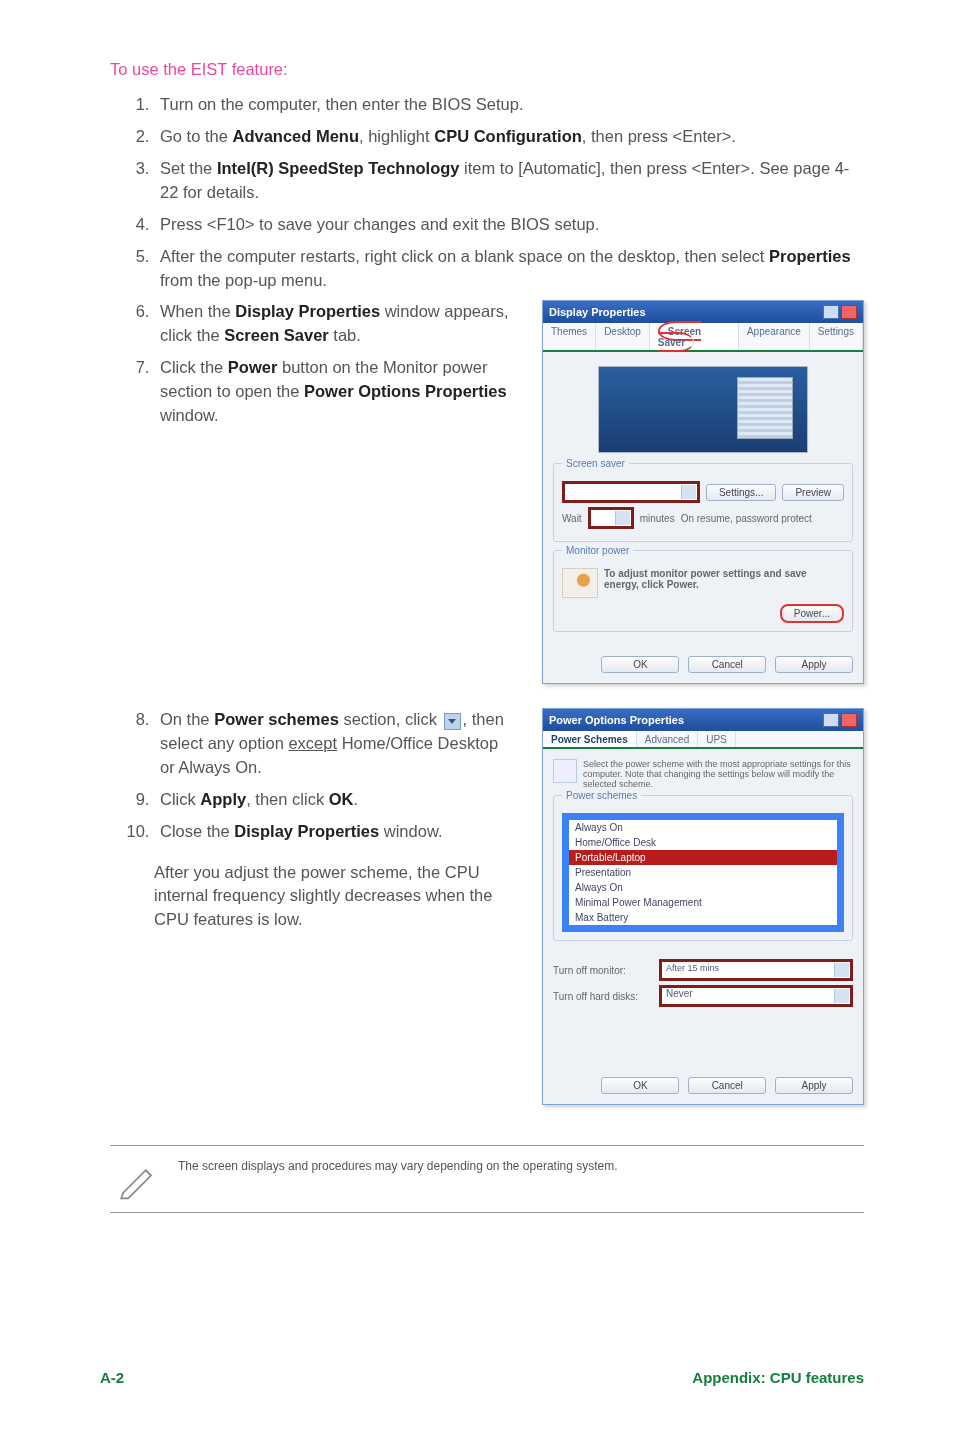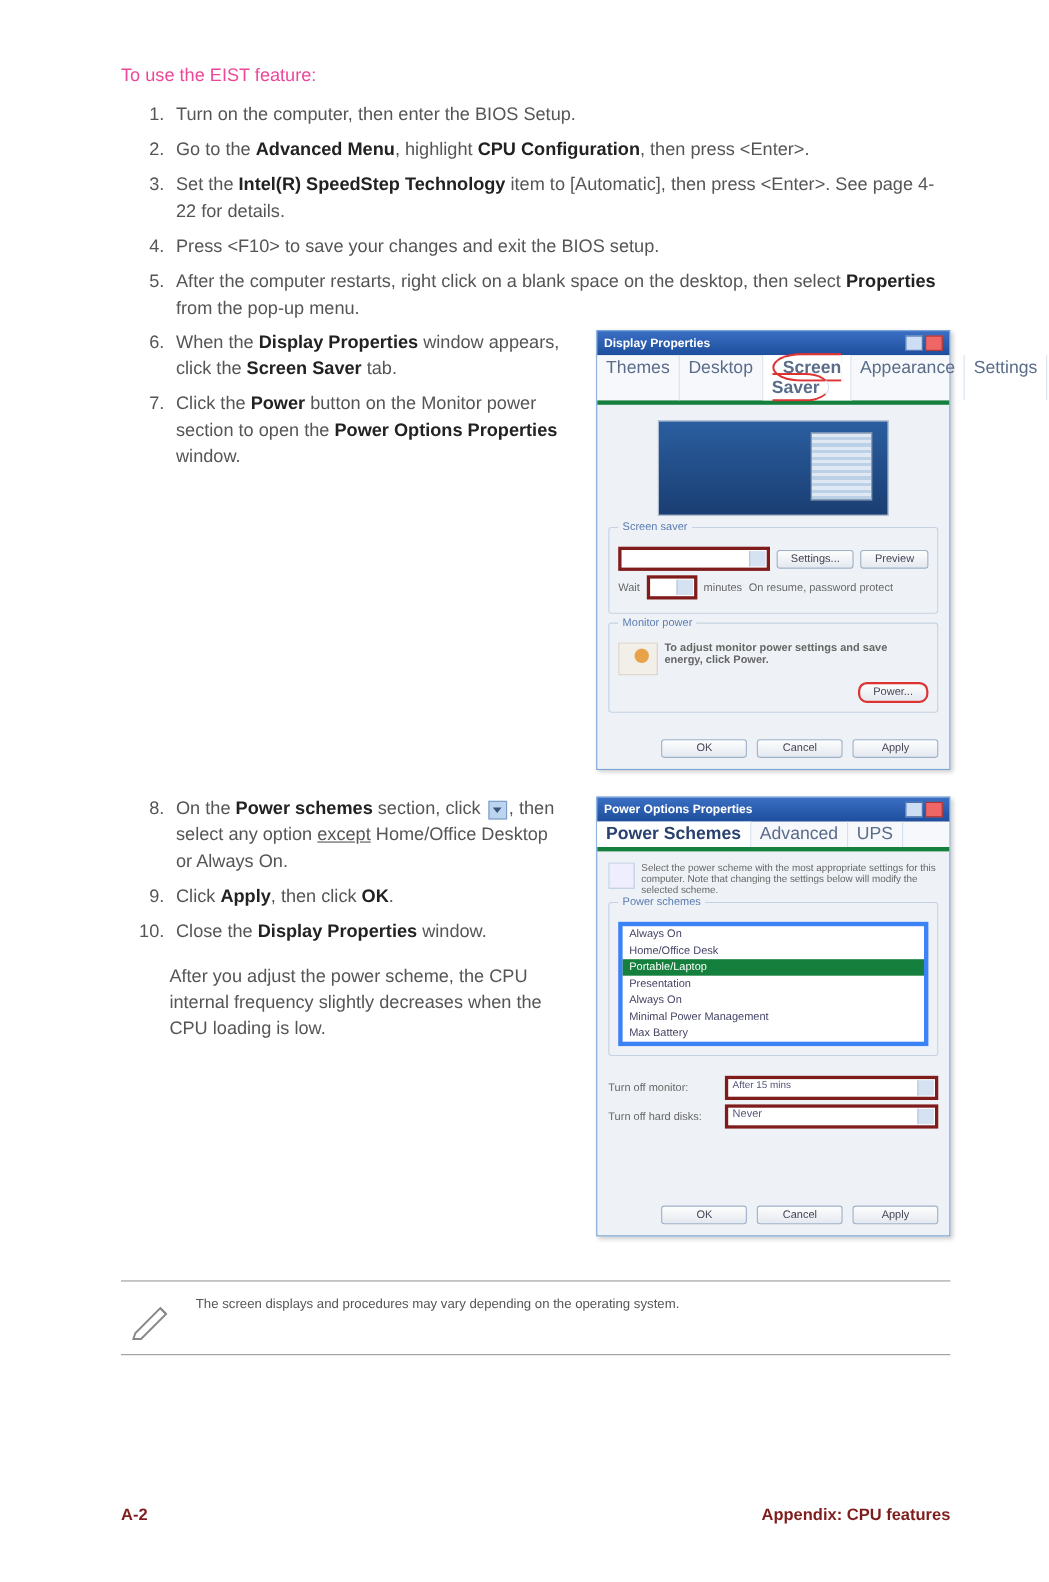--- a/index.html
+++ b/index.html
@@ -87,22 +87,22 @@
     display: flex;
     justify-content: space-between;
     align-items: center;
   }
   .winbtns { display:flex; gap:2px; }
   .winbtns span { width:14px; height:12px; background:#cdddf3; border:1px solid #4a71ad; display:inline-block;}
   .winbtns span.close { background:#e66; border-color:#a33;}
   .tabs {
     display: flex;
     background: #f6f8fb;
-    border-bottom: 4px solid #15803d;
-    font-size: 16px;
+    border-bottom: 2px solid #15803d;
+    font-size: 10px;
   }
   .tabs span {
     padding: 3px 8px 2px;
     border-right: 1px solid #d7e1ee;
     color: #5a6c8a;
   }
   .tabs span.sel {
     background:#fff;
     font-weight:bold;
     color:#2a4070;
@@ -147,40 +147,40 @@
   .btn.primary{ border:2px solid #d33; border-radius:8px; }
   .dlg-buttons { text-align:right; padding:6px 10px 10px; }
   .dlg-buttons .btn { margin-left:6px; min-width:52px; text-align:center;}
   .energy-icon {
     width:34px; height:28px; background:#f7f3ee; border:1px solid #d7cfc5;
     float:left; margin-right:6px;
     background: radial-gradient(circle at 60% 40%, #e8a34a 0 6px, transparent 7px), #f2efe9;
   }
   
   .po-list {
-    border:4px solid #3b82f6; background:#fff; font-size:10px; color:#446;
+    border:7px solid #3b82f6; background:#fff; font-size:10px; color:#446;
   }
   .po-list div { padding:2px 6px; }
-  .po-list .hl { background:#15803d; color:#fff; }
+  .po-list .hl { background:#b91c1c; color:#fff; }
   
   .note {
     display:flex; gap:20px; align-items:flex-start;
     border-top:1px solid #999; border-bottom:1px solid #999;
     padding: 12px 6px; margin-top: 20px;
   }
   .note-icon {
     width:42px; height:42px; flex:0 0 42px; position:relative;
   }
   .note-icon svg { width:42px; height:42px; }
   .note-text { font-size:12px; color:#555; line-height:1.4;text-align:center;}
   
   .footer {
-    position:absolute; bottom:52px; left:110px; right:90px;
+    position:absolute; bottom:52px; left:100px; right:90px;
     display:flex; justify-content:space-between;
-    font-size:15px; font-weight:bold; color:#7f1d1d;
+    font-size:15px; font-weight:bold; color:#15803d;
   }
 </style>
 </head>
 <body>
 
 <div class="page">
   <p class="intro">To use the EIST feature:</p>
 
   <ol class="steps" id="steps-top">
       <li>Turn on the computer, then enter the BIOS Setup.</li>
@@ -250,21 +250,21 @@
     </div>
   </div>
 
   <div class="row">
     <div class="left">
       <ol class="steps" start="8" id="steps-bot">
           <li>On the <span class="b">Power schemes</span> section, click <span class="dropdown-icon"></span>, then select any option <span class="u">except</span> Home/Office Desktop or Always On.</li>
           <li>Click <span class="b">Apply</span>, then click <span class="b">OK</span>.</li>
           <li>Close the <span class="b">Display Properties</span> window.</li>
         </ol>
-      <p class="cont">After you adjust the power scheme, the CPU internal frequency slightly decreases when the CPU loading is low.</p>
+      <p class="cont">After you adjust the power scheme, the CPU internal frequency slightly decreases when the CPU features is low.</p>
     </div>
     <div class="right">
 
       <div class="dialog">
         <div class="titlebar">
           <span>Power Options Properties</span>
           <span class="winbtns">
             <span></span>
             <span class="close"></span>
           </span>

